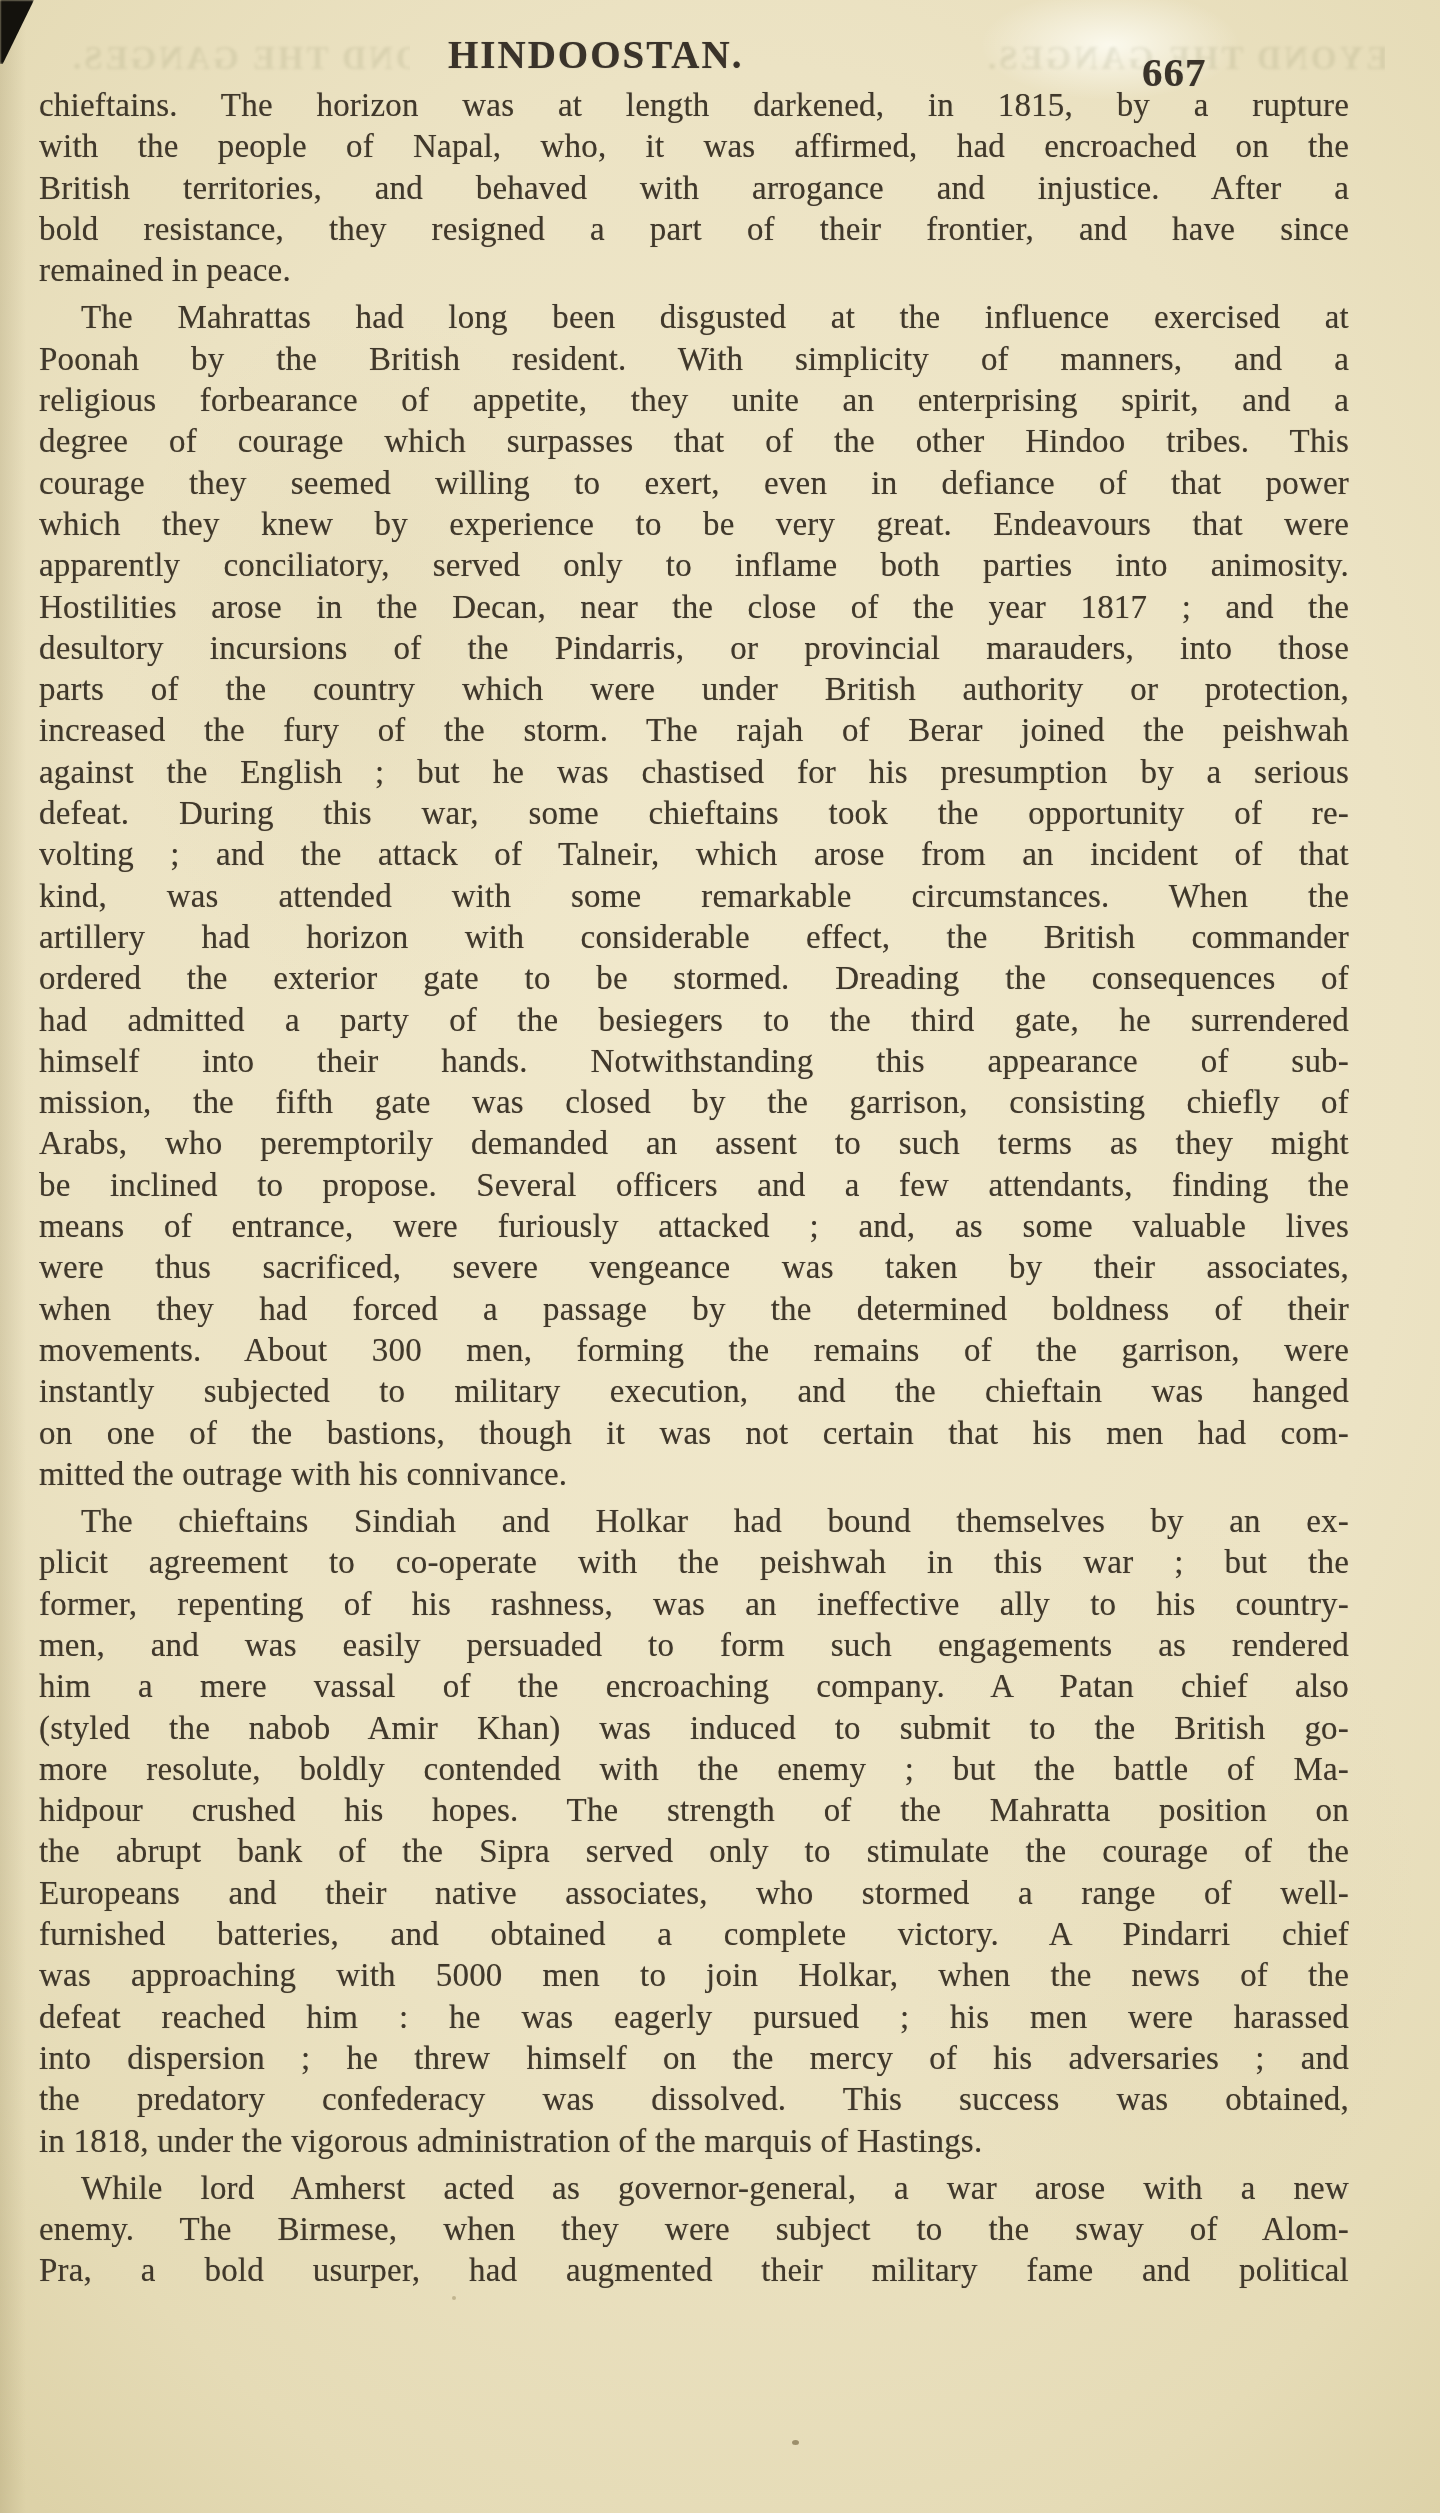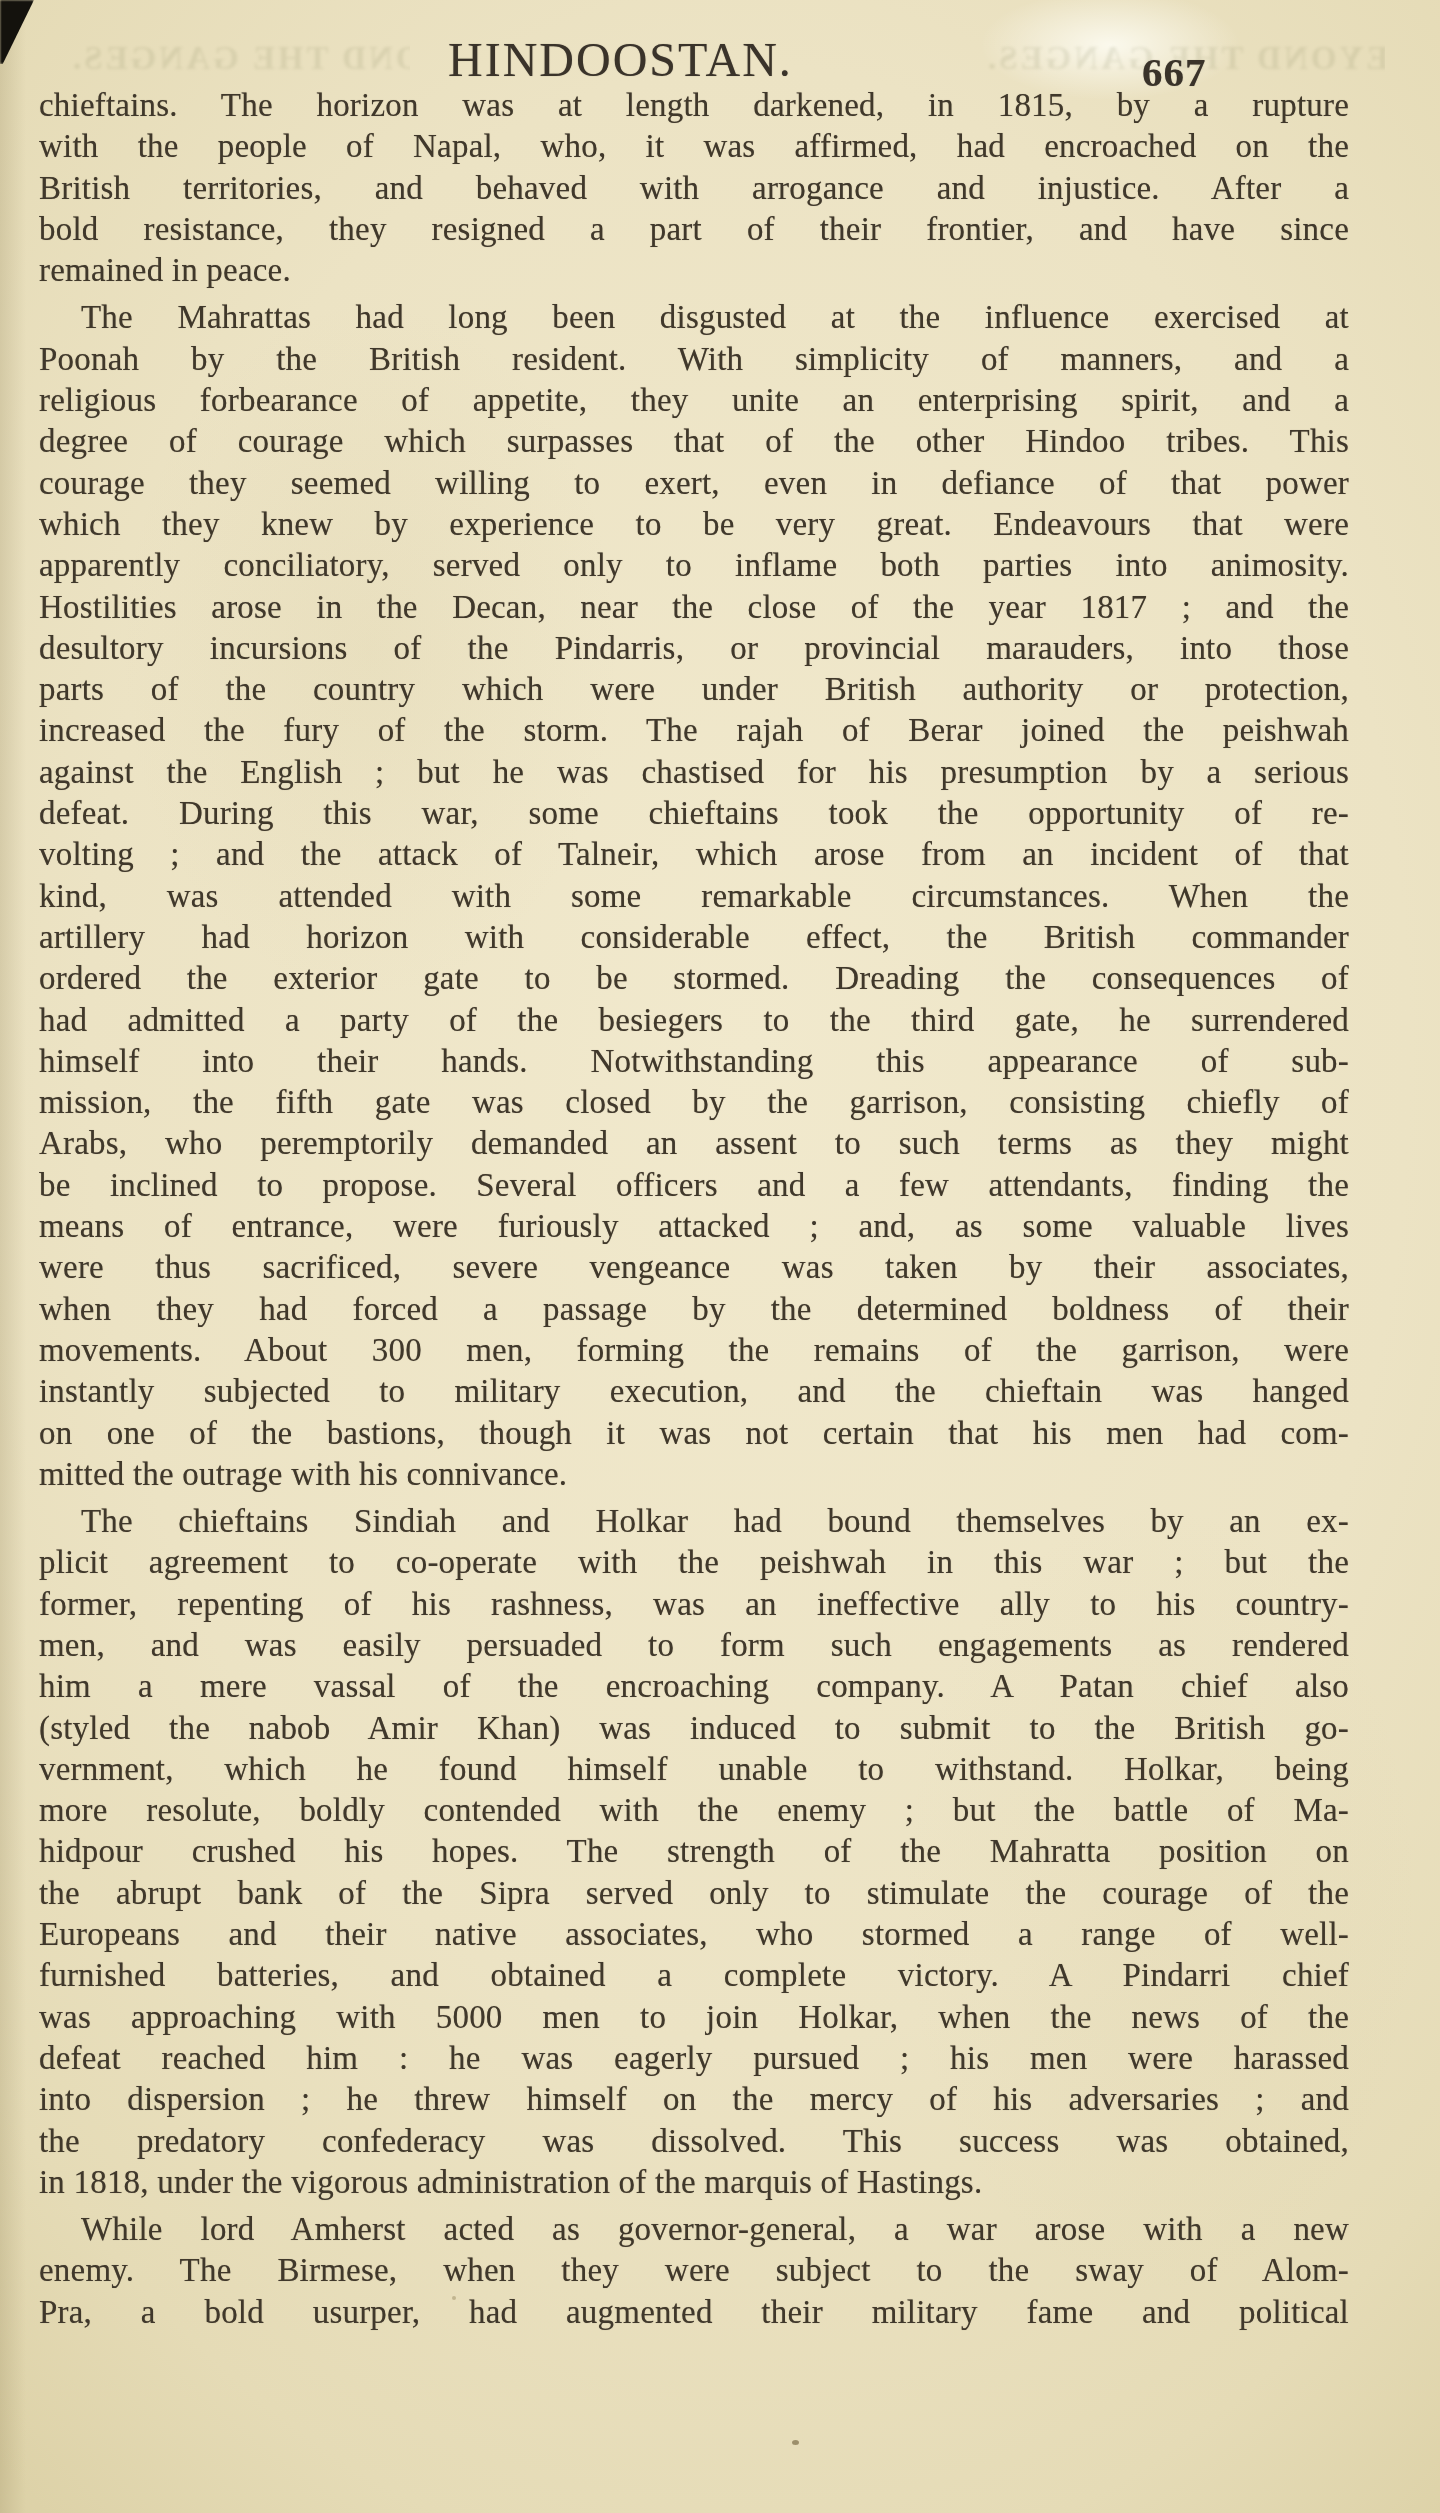--- a/index.html
+++ b/index.html
@@ -34,21 +34,21 @@
   .edge-shade{
     position:absolute;left:0;top:0;bottom:0;width:26px;
     background:linear-gradient(90deg, rgba(120,105,60,.18), rgba(120,105,60,0));
     pointer-events:none;
   }
   .header{
     position:absolute;left:0;top:26px;width:1440px;height:60px;
   }
   .running-title{
     position:absolute;left:448px;top:6px;
-    font-size:48px;font-weight:normal;letter-spacing:2px;
+    font-size:39px;font-weight:bold;letter-spacing:2px;
     color:#3a332a;
     text-shadow:0 0 1px rgba(58,51,42,.45);
   }
   .page-number{
     position:absolute;left:1142px;top:22px;
     font-size:41px;font-weight:bold;letter-spacing:1px;
     color:#3a332a;
     text-shadow:0 0 1px rgba(58,51,42,.4);
   }
   .ghost{
@@ -151,21 +151,20 @@
         <div class="line">on one of the bastions, though it was not certain that his men had com-</div>
         <div class="line end">mitted the outrage with his connivance.</div>
       </div>
       <div class="para">
         <div class="line indent">The chieftains Sindiah and Holkar had bound themselves by an ex-</div>
         <div class="line">plicit agreement to co-operate with the peishwah in this war ; but the</div>
         <div class="line">former, repenting of his rashness, was an ineffective ally to his country-</div>
         <div class="line">men, and was easily persuaded to form such engagements as rendered</div>
         <div class="line">him a mere vassal of the encroaching company.  A Patan chief also</div>
         <div class="line">(styled the nabob Amir Khan) was induced to submit to the British go-</div>
-        <div class="line">vernment, which he found himself unable to withstand.  Holkar, being</div>
         <div class="line">more resolute, boldly contended with the enemy ; but the battle of Ma-</div>
         <div class="line">hidpour crushed his hopes.  The strength of the Mahratta position on</div>
         <div class="line">the abrupt bank of the Sipra served only to stimulate the courage of the</div>
         <div class="line">Europeans and their native associates, who stormed a range of well-</div>
         <div class="line">furnished batteries, and obtained a complete victory.  A Pindarri chief</div>
         <div class="line">was approaching with 5000 men to join Holkar, when the news of the</div>
         <div class="line">defeat reached him : he was eagerly pursued ; his men were harassed</div>
         <div class="line">into dispersion ; he threw himself on the mercy of his adversaries ; and</div>
         <div class="line">the predatory confederacy was dissolved.  This success was obtained,</div>
         <div class="line end">in 1818, under the vigorous administration of the marquis of Hastings.</div>

